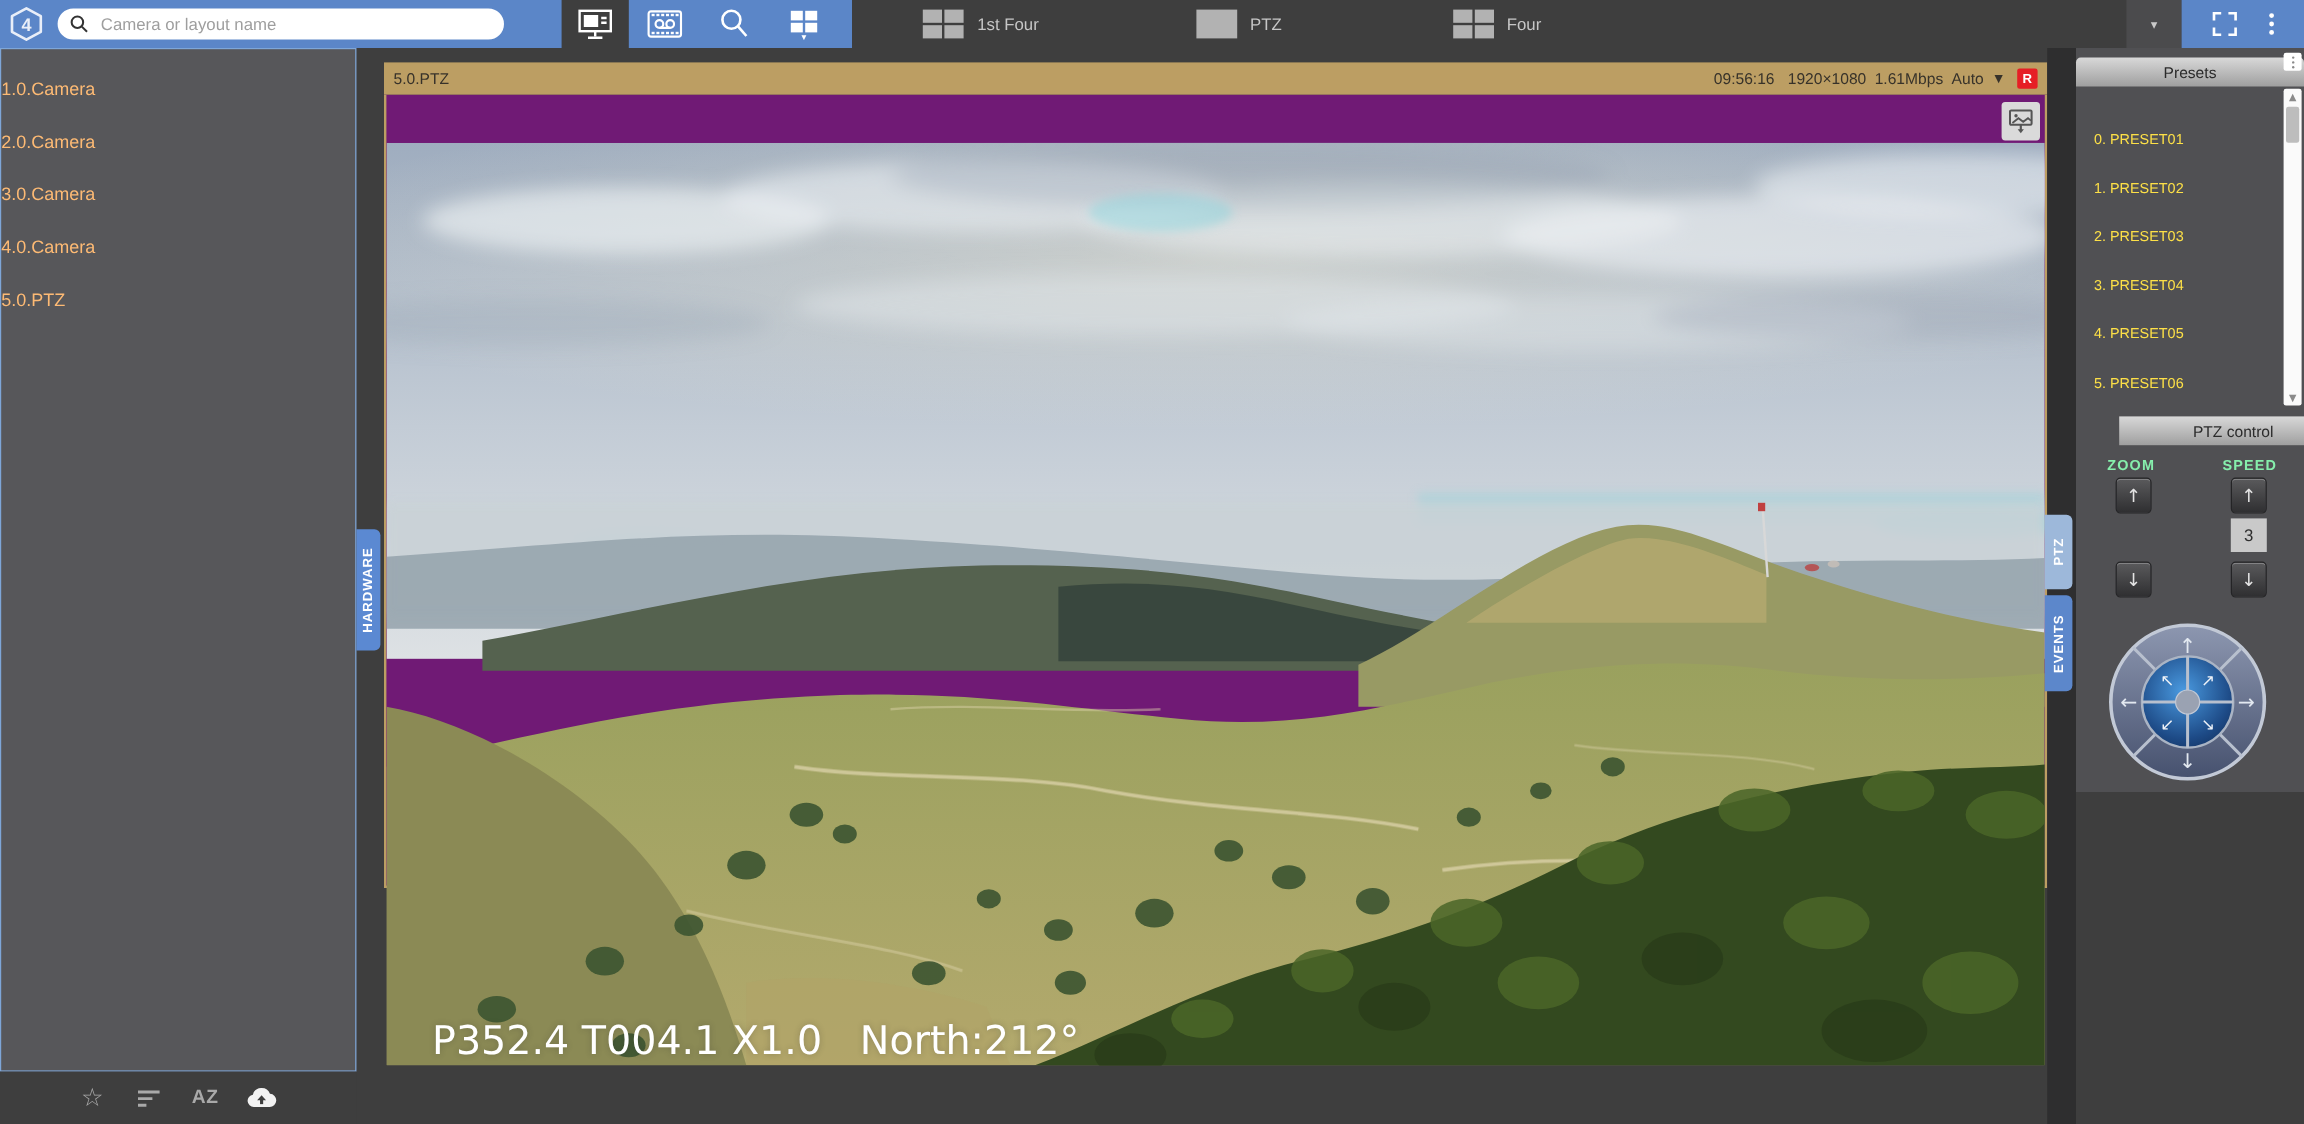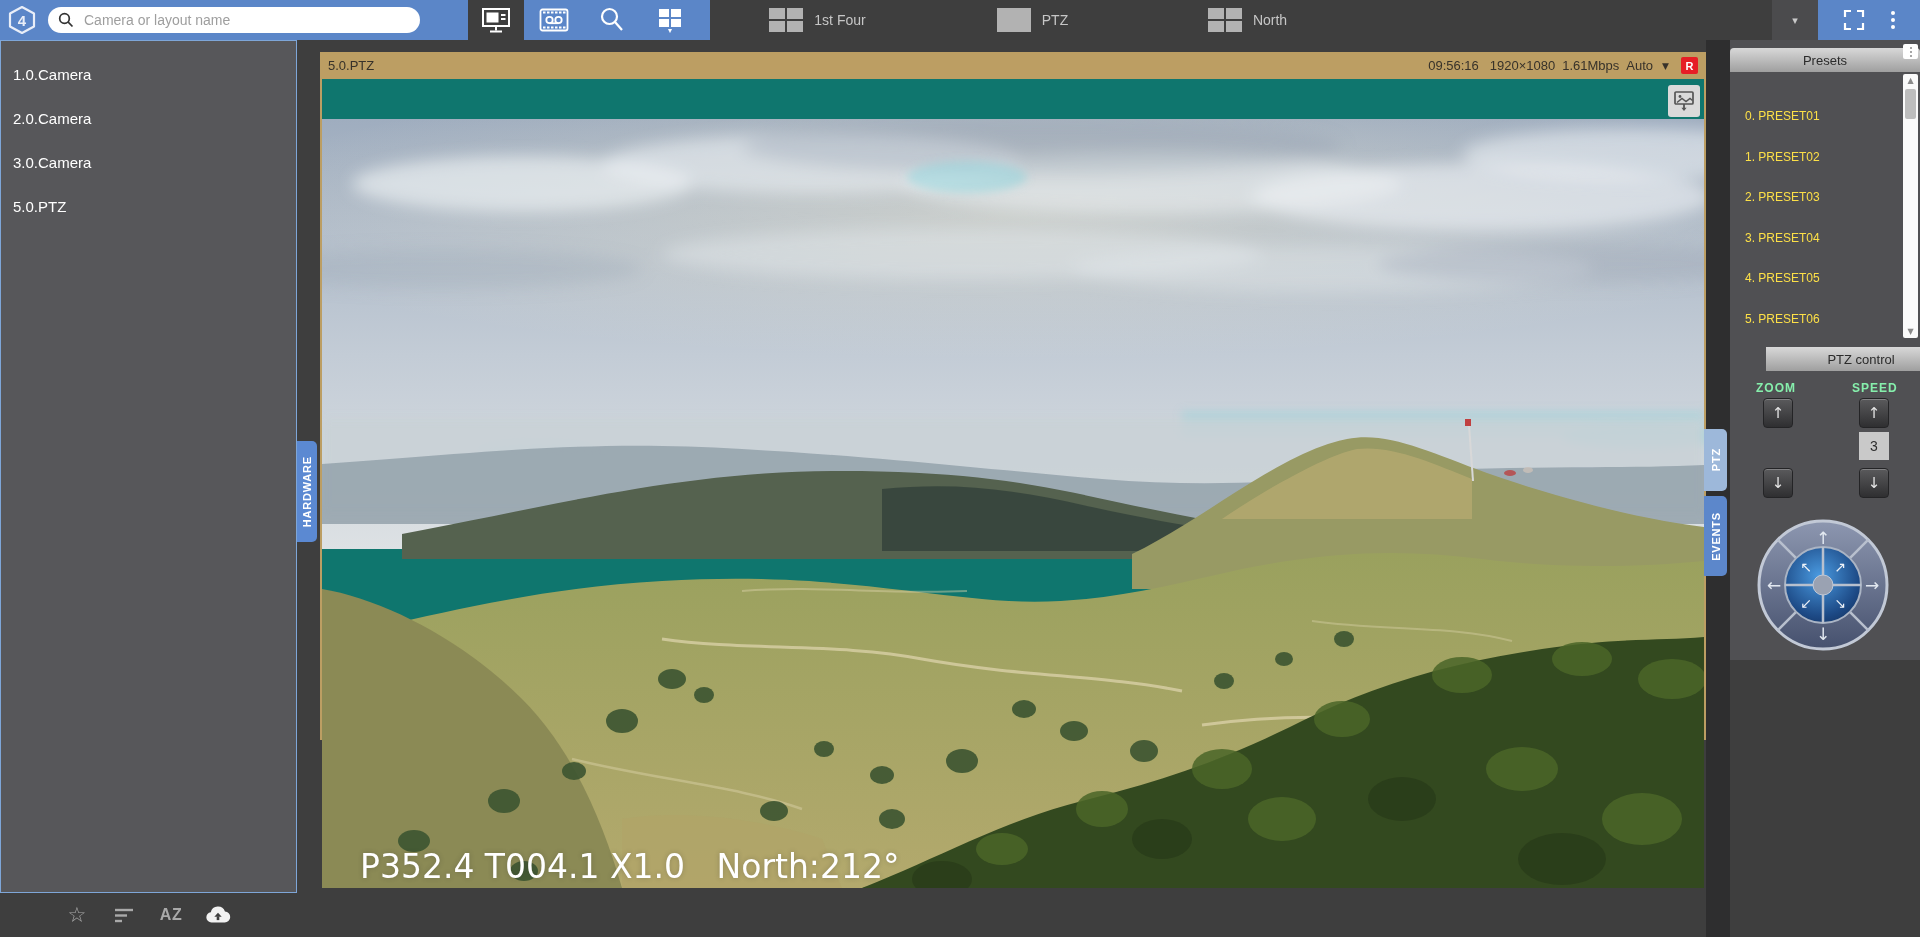--- a/index.html
+++ b/index.html
@@ -33,21 +33,21 @@
                 font-family:"DejaVu Sans",sans-serif;font-size:11px;}
   .tb-right{position:absolute;left:1818px;top:0;width:102px;height:40px;background:#5b86c8;
             display:flex;align-items:center;justify-content:space-evenly;}
   .kebab{display:flex;flex-direction:column;gap:3px;cursor:pointer;}
   .kebab i{width:4px;height:4px;border-radius:50%;background:#fff;}
 
   
   .sidebar{position:absolute;left:0;top:40px;width:297px;height:853px;background:#57575a;
            border:1px solid #7ea6d8;box-sizing:border-box;}
   .cam-list{padding-top:11px;}
-  .cam-item{height:44px;display:flex;align-items:center;padding-left:12px;color:#ffffff;
+  .cam-item{height:44px;display:flex;align-items:center;padding-left:0;color:#fdba74;
             font-size:15px;cursor:pointer;}
   .side-toolbar{position:absolute;left:0;top:893px;width:297px;height:44px;background:#3e3e3e;
                 display:flex;align-items:center;gap:21px;padding-left:64px;box-sizing:border-box;}
   .tool-ic{width:26px;height:26px;display:flex;align-items:center;justify-content:center;
            color:#a9a9a9;cursor:pointer;}
   .star-glyph{font-family:"DejaVu Sans",sans-serif;font-size:21px;line-height:26px;}
   .az-glyph{font-size:16px;font-weight:bold;letter-spacing:.5px;}
 
   .hw-tab{position:absolute;left:297px;top:441px;width:20px;height:101px;background:#5b89d2;
           border-radius:0 5px 5px 0;display:flex;align-items:center;justify-content:center;cursor:pointer;}
@@ -56,21 +56,21 @@
 
   
   .tile{position:absolute;left:320px;top:52px;width:1386px;height:878px;}
   .tile-title{height:27px;background:#bc9e63;display:flex;align-items:center;padding:0 8px;
               color:#37322a;font-size:13px;}
   .tile-title .spacer{flex:1;}
   .tile-meta{display:flex;align-items:center;gap:7px;font-size:13px;}
   .tile-caret{font-family:"DejaVu Sans",sans-serif;font-size:9px;margin-left:2px;cursor:pointer;}
   .rec-badge{width:17px;height:17px;background:#e61e25;border-radius:2px;color:#fff;font-weight:bold;
              font-size:11px;display:flex;align-items:center;justify-content:center;margin-left:5px;}
-  .tile-body{position:relative;height:661px;background:#0f766e;box-sizing:border-box;
+  .tile-body{position:relative;height:661px;background:#701a75;box-sizing:border-box;
              border-left:2px solid #bc9e63;border-right:2px solid #bc9e63;border-bottom:2px solid #bc9e63;}
   .snapshot-btn{position:absolute;right:4px;top:6px;width:32px;height:32px;background:#dadada;
                 border-radius:3px;display:flex;align-items:center;justify-content:center;cursor:pointer;z-index:3;}
   .video{position:absolute;left:0;top:40px;width:1382px;height:769px;overflow:hidden;}
   .video svg{display:block;width:100%;height:100%;}
   .osd{position:absolute;left:38px;bottom:2px;font-family:"DejaVu Sans",sans-serif;font-size:33px;
        color:#fff;white-space:pre;text-shadow:0 0 5px rgba(40,40,40,.25);}
 
   .gap-strip{position:absolute;left:1706px;top:40px;width:24px;height:897px;background:#2e2e2f;}
 
@@ -191,21 +191,21 @@
       <span class="tab-square"></span>
       <span>PTZ</span>
     </div>
     <div class="view-tab">
       <span class="tab-grid">
           <div></div>
           <div></div>
           <div></div>
           <div></div>
         </span>
-      <span>North</span>
+      <span>Four</span>
     </div>
   </div>
 
   <div class="tb-caret-btn">
     <span>▾</span>
   </div>
   <div class="tb-right">
     <svg width="22" height="22" viewBox="0 0 22 22">
       <path d="M2,8 V2 H8 M14,2 H20 V8 M20,14 V20 H14 M8,20 H2 V14" fill="none" stroke="#fff" stroke-width="2.2"></path>
     </svg>
@@ -215,20 +215,21 @@
         <i></i>
       </span>
   </div>
 </div>
 
 <div class="sidebar">
   <div class="cam-list">
     <div class="cam-item">1.0.Camera</div>
     <div class="cam-item">2.0.Camera</div>
     <div class="cam-item">3.0.Camera</div>
+    <div class="cam-item">4.0.Camera</div>
     <div class="cam-item">5.0.PTZ</div>
   </div>
 </div>
 
 <div class="side-toolbar">
   <span class="tool-ic star-glyph">☆</span>
   <span class="tool-ic">
     <svg width="20" height="18" viewBox="0 0 20 18">
       <line x1="1" y1="4" x2="19" y2="4" stroke="#a9a9a9" stroke-width="2.4"></line>
       <line x1="1" y1="9.5" x2="13" y2="9.5" stroke="#a9a9a9" stroke-width="2.4"></line>

